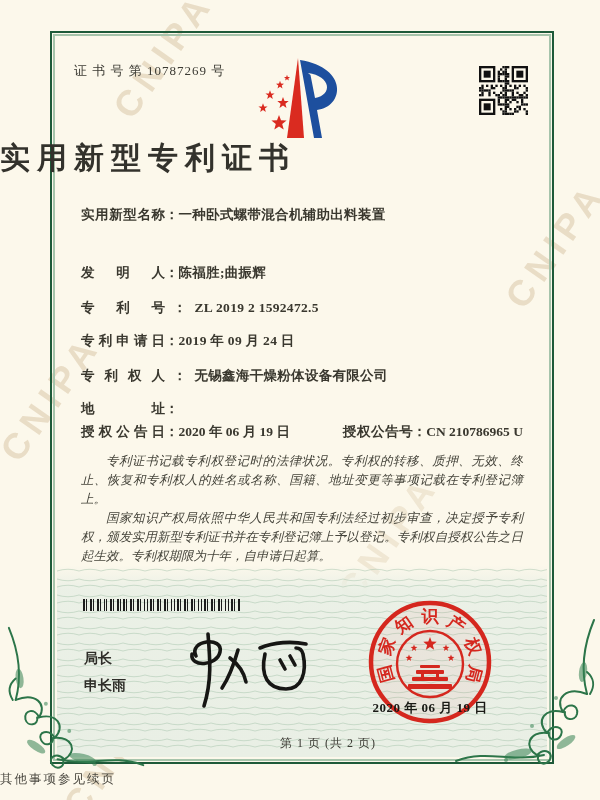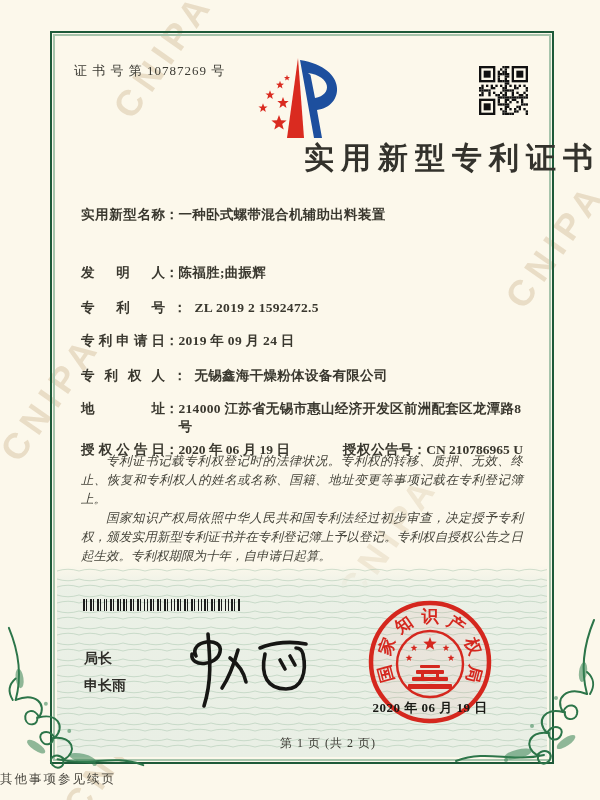--- a/index.html
+++ b/index.html
@@ -27,21 +27,21 @@
   .band{position:absolute;left:2px;right:2px;bottom:2px;height:192px;
     background:linear-gradient(180deg, rgba(234,240,230,0) 0, rgba(234,240,230,.95) 24px, #e9efe5 100%);
     overflow:hidden;}
   .band svg{position:absolute;left:0;top:0;}
 
   
   .cert-no{position:absolute;left:74px;top:62px;font-size:13px;letter-spacing:1px;
     color:#3b3a33;z-index:3;}
   .logo{position:absolute;left:243px;top:54px;width:112px;height:92px;z-index:3;}
   .qr{position:absolute;left:479px;top:66px;width:49px;height:49px;z-index:3;}
-  .title{position:absolute;left:0;right:0;top:138px;text-align:right;
+  .title{position:absolute;left:0;right:0;top:138px;text-align:left;
     font-size:30px;font-weight:700;letter-spacing:7px;color:#33322c;z-index:3;}
 
   
   .fields{position:absolute;left:81px;top:206px;width:442px;z-index:3;}
   .field-row{display:flex;font-size:13.5px;font-weight:700;color:#3a382f;
     line-height:18px;margin-bottom:17px;}
   .field-label{flex:0 0 84px;text-align:justify;text-align-last:justify;}
   .field-colon{flex:0 0 13px;}
   .field-value{flex:1;letter-spacing:.3px;}
   .mb-xl{margin-bottom:40px;}
@@ -309,21 +309,20 @@
       <span class="field-value">2019 年 09 月 24 日</span>
   </div>
   <div class="field-row mb-md">
     <span class="field-label">专利权人</span>
       <span class="field-colon">：</span>
       <span class="field-value">无锡鑫海干燥粉体设备有限公司</span>
   </div>
   <div class="field-row mb-sm">
     <span class="field-label">地址</span>
       <span class="field-colon">：</span>
-      <span class="field-value">214000 江苏省无锡市惠山经济开发区前洲配套区龙潭路8号</span>
   </div>
   <div class="field-row">
     <span class="grant-left">
       <span class="field-label">授权公告日</span>
         <span class="field-colon">：</span>
         <span>2020 年 06 月 19 日</span>
     </span>
     <span class="grant-right">
       <span class="field-label">授权公告号</span>
         <span class="field-colon">：</span>

